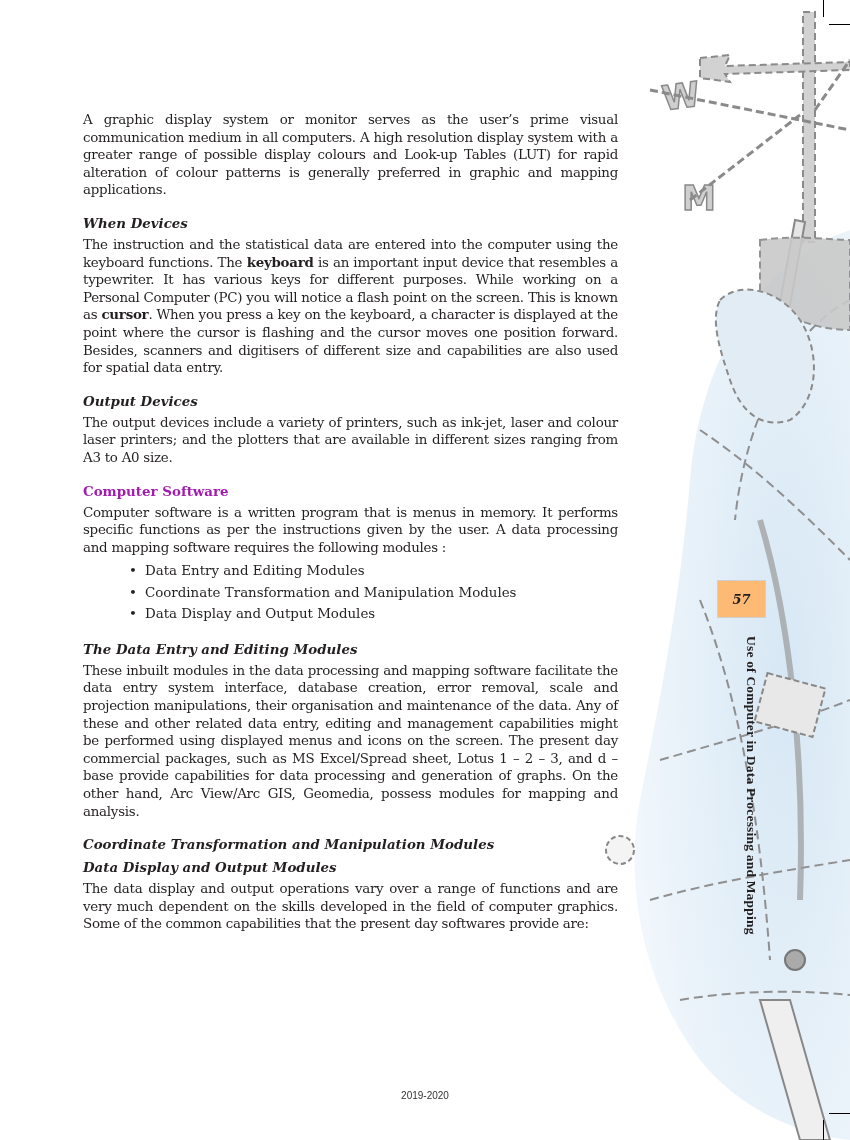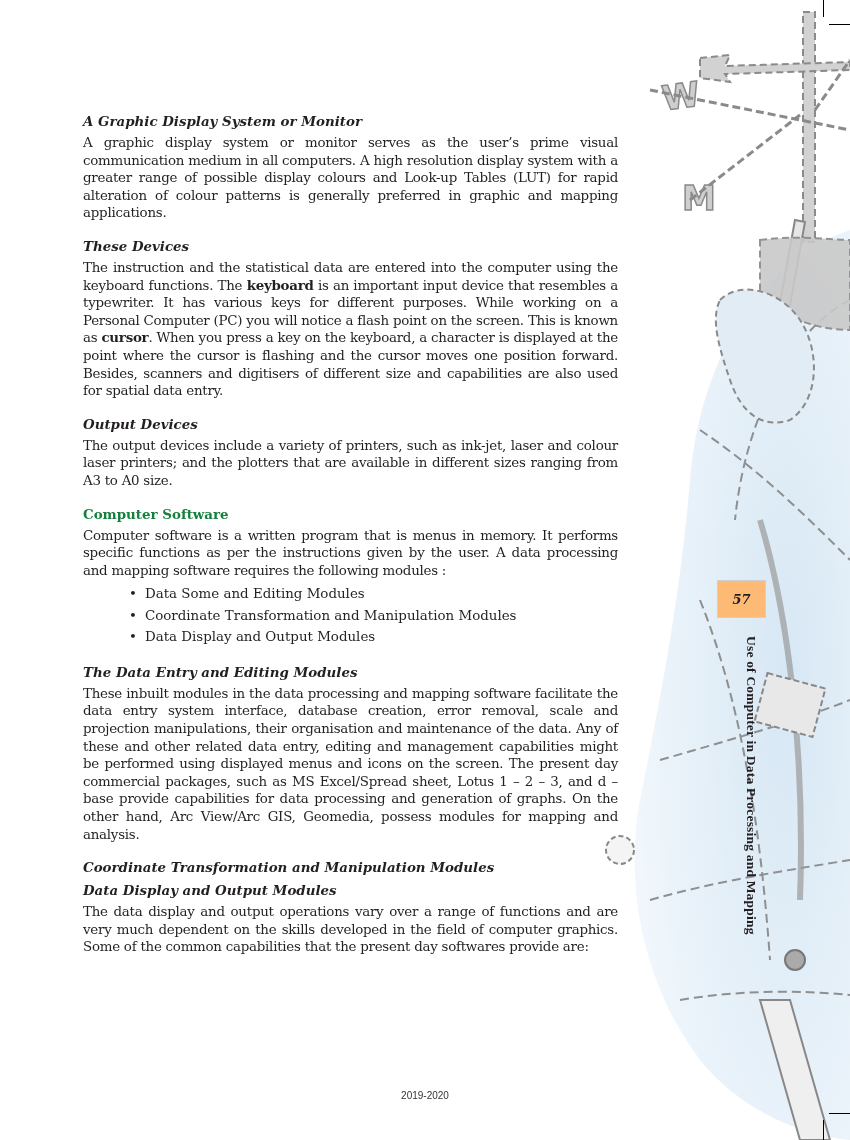--- a/index.html
+++ b/index.html
@@ -12,21 +12,21 @@
   .art {
     position: absolute; left: 600px; top: 0; width: 250px; height: 1140px;
   }
   .content {
     position: absolute; left: 83px; top: 111px; width: 551px;
   }
   .h-italic {
     font-style: italic; font-size: 13.4px; line-height: 20px; margin: 0 0 3px 0;
   }
   .h-bold {
-    font-weight: bold; font-size: 13.4px; line-height: 20px; color: #15803d; margin: 4px 0 3px 0;
+    font-weight: bold; font-size: 13.4px; line-height: 20px; color: #a21caf; margin: 4px 0 3px 0;
   }
   .para {
     font-size: 13.4px; line-height: 17.6px; text-align: justify; margin: 0 16px 14px 0;
     letter-spacing: -0.25px;
   }
   .para b { font-weight: bold; }
   .bullets { list-style: none; margin: -10px 0 14px 0; padding: 0 0 0 46px; }
   .bullets li { font-size: 13.4px; line-height: 21.5px; position: relative; padding-left: 16px; }
   .bullets li::before { content: "•"; position: absolute; left: 0; top: 0; }
   .page-num-box {
@@ -91,39 +91,38 @@
 </svg>
 
 <div class="crop" style="left:823px;top:0;width:1px;height:17px;"></div>
 <div class="crop" style="left:829px;top:24px;width:21px;height:1px;"></div>
 <div class="crop" style="left:829px;top:1113px;width:21px;height:1px;"></div>
 <div class="crop" style="left:823px;top:1120px;width:1px;height:20px;"></div>
 
 <main class="content">
 
   <section>
-    <h3 class="h-italic">A Graphic Display System or Monitor</h3>
     <p class="para">A graphic display system or monitor serves as the user’s prime visual communication medium in all computers. A high resolution display system with a greater range of possible display colours and Look-up Tables (LUT) for rapid alteration of colour patterns is generally preferred in graphic and mapping applications.</p>
   </section>
 
   <section>
-    <h3 class="h-italic">These Devices</h3>
+    <h3 class="h-italic">When Devices</h3>
     <p class="para"><span>The instruction and the statistical data are entered into the computer using the keyboard functions. The </span><b>keyboard</b><span> is an important input device that resembles a typewriter. It has various keys for different purposes. While working on a Personal Computer (PC) you will notice a flash point on the screen. This is known as </span><b>cursor</b><span>. When you press a key on the keyboard, a character is displayed at the point where the cursor is flashing and the cursor moves one position forward. Besides, scanners and digitisers of different size and capabilities are also used for spatial data entry.</span></p>
   </section>
 
   <section>
     <h3 class="h-italic">Output Devices</h3>
     <p class="para">The output devices include a variety of printers, such as ink-jet, laser and colour laser printers; and the plotters that are available in different sizes ranging from A3 to A0 size.</p>
   </section>
 
   <section>
     <h2 class="h-bold">Computer Software</h2>
     <p class="para">Computer software is a written program that is menus in memory. It performs specific functions as per the instructions given by the user. A data processing and mapping software requires the following modules :</p>
     <ul class="bullets">
-      <li>Data Some and Editing Modules</li>
+      <li>Data Entry and Editing Modules</li>
       <li>Coordinate Transformation and Manipulation Modules</li>
       <li>Data Display and Output Modules</li>
     </ul>
   </section>
 
   <section>
     <h3 class="h-italic">The Data Entry and Editing Modules</h3>
     <p class="para">These inbuilt modules in the data processing and mapping software facilitate the data entry system interface, database creation, error removal, scale and projection manipulations, their organisation and maintenance of the data. Any of these and other related data entry, editing and management capabilities might be performed using displayed menus and icons on the screen. The present day commercial packages, such as MS Excel/Spread sheet, Lotus 1 – 2 – 3, and d – base provide capabilities for data processing and generation of graphs. On the other hand, Arc View/Arc GIS, Geomedia, possess modules for mapping and analysis.</p>
   </section>
 

